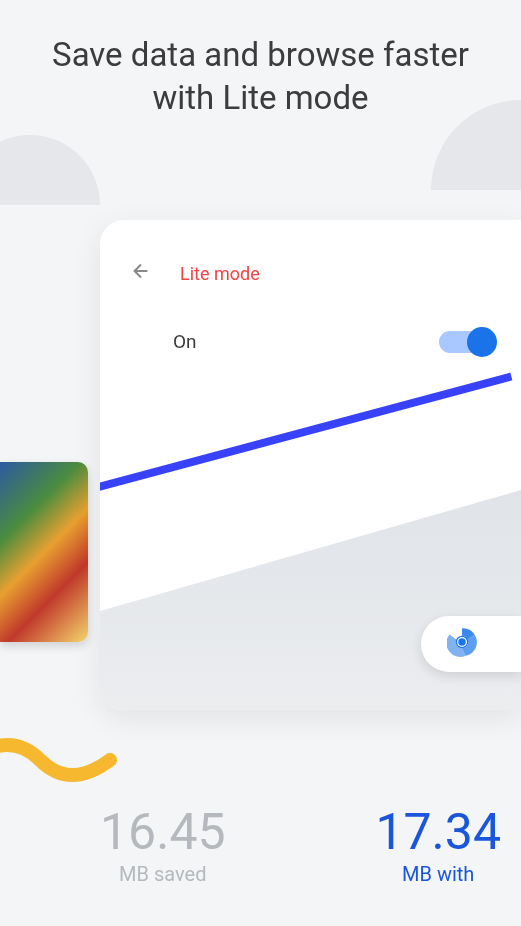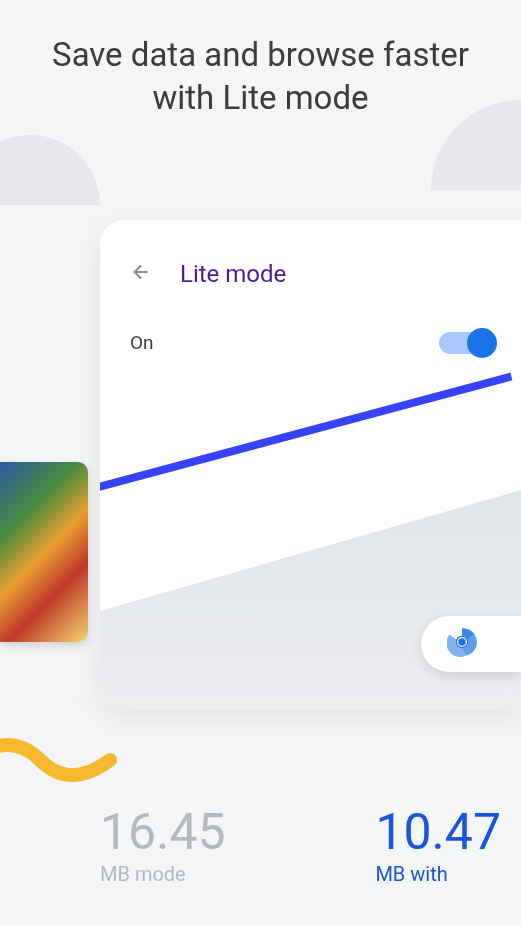--- a/index.html
+++ b/index.html
@@ -56,29 +56,30 @@
       display: flex;
       align-items: center;
       padding: 40px 30px 25px;
       gap: 28px;
     }
     .back-arrow {
       color: #8a8a8a;
       font-size: 22px;
     }
     .card-title {
-      font-size: 24px;
-      color: #4c1d95;
+      font-size: 18px;
+      color: #ef4444;
       font-weight: 400;
     }
     .toggle-row {
       display: flex;
       align-items: center;
       justify-content: space-between;
       padding: 18px 30px;
+      margin-left: 43px;
     }
     .toggle-label {
       font-size: 19px;
       color: #3c3c3c;
     }
     .switch {
       position: relative;
       width: 52px;
       height: 22px;
       background: #a9c8ff;
@@ -157,21 +158,21 @@
     .stats {
       position: absolute;
       bottom: 40px;
       left: 100px;
       right: 20px;
       display: flex;
       justify-content: space-between;
       align-items: flex-start;
     }
     .stat {
-      text-align: left;
+      text-align: center;
     }
     .stat-value {
       font-size: 50px;
       font-weight: 400;
       line-height: 1.1;
     }
     .stat-label {
       font-size: 20px;
       margin-top: 2px;
     }
@@ -224,19 +225,19 @@
           <circle cx="24" cy="24" r="6" fill="#1a73e8"></circle>
         </svg>
       </span>
     </div>
   </div>
 </div>
 
 <div class="stats">
   <div class="stat stat-used">
     <div class="stat-value">16.45</div>
-    <div class="stat-label">MB mode</div>
+    <div class="stat-label">MB saved</div>
   </div>
   <div class="stat stat-saved">
-    <div class="stat-value">10.47</div>
+    <div class="stat-value">17.34</div>
     <div class="stat-label">MB with</div>
   </div>
 </div>
 
 </body></html>

